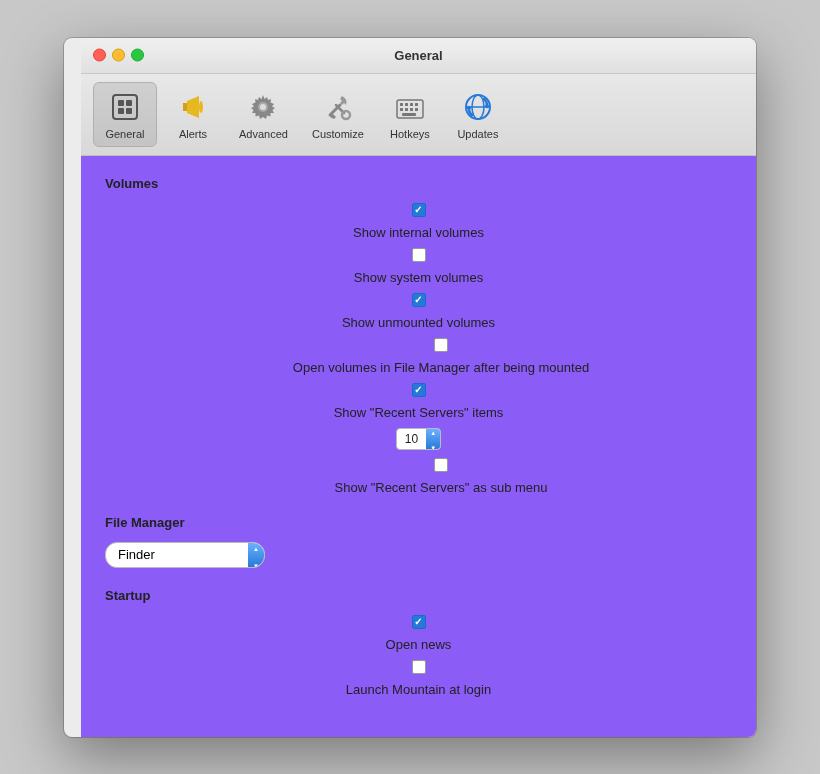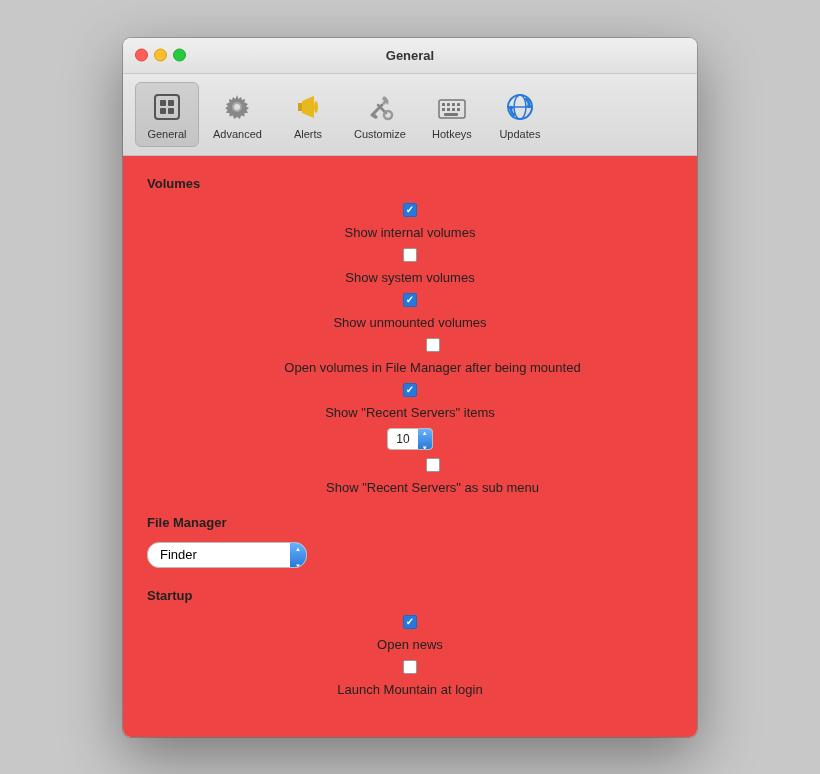--- a/index.html
+++ b/index.html
@@ -8,25 +8,26 @@
       background: #c8c8c8;
       display: flex;
       justify-content: center;
       align-items: center;
       width: 820px;
       height: 774px;
       font-family: -apple-system, BlinkMacSystemFont, "Helvetica Neue", Arial, sans-serif;
     }
 
     .window {
-      width: 574px;
+      width: 692px;
       background: #ececec;
       border-radius: 8px;
       box-shadow: 0 20px 60px rgba(0,0,0,0.4), 0 0 0 1px rgba(0,0,0,0.2);
       overflow: hidden;
+      padding-left: 17px;
     }
 
     .titlebar {
       background: linear-gradient(to bottom, #f0f0f0, #e0e0e0);
       height: 36px;
       display: flex;
       align-items: center;
       justify-content: center;
       border-bottom: 1px solid #c8c8c8;
       position: relative;
@@ -91,21 +92,21 @@
       margin-bottom: 3px;
     }
 
     .toolbar-label {
       font-size: 11px;
       color: #333;
     }
 
     .content {
       padding: 20px 24px;
-      background: #ef4444;
+      background: #8b5cf6;
     }
 
     .section-title {
       font-size: 13px;
       font-weight: 700;
       color: #222;
       margin-bottom: 12px;
     }
 
     .section {
@@ -243,39 +244,39 @@
           <rect x="17" y="17" width="6" height="6" rx="1" fill="#555"></rect>
         </svg>
       </div>
       <span class="toolbar-label">General</span>
     </div>
 
     <div class="toolbar-item">
       <div class="toolbar-icon">
         <svg class="toolbar-svg" viewBox="0 0 32 32" xmlns="http://www.w3.org/2000/svg">
 
+          <path d="M6 12 L6 20 L10 20 L10 12 Z" fill="#d4a017"></path>
+          <path d="M10 10 L22 5 L22 27 L10 22 Z" fill="#e8b820"></path>
+          <ellipse cx="24" cy="16" rx="2" ry="6" fill="#e8b820"></ellipse>
+        </svg>
+      </div>
+      <span class="toolbar-label">Alerts</span>
+    </div>
+
+    <div class="toolbar-item">
+      <div class="toolbar-icon">
+        <svg class="toolbar-svg" viewBox="0 0 32 32" xmlns="http://www.w3.org/2000/svg">
+
           <circle cx="16" cy="16" r="4" fill="none" stroke="#777" stroke-width="2"></circle>
           <path d="M16 4 L17.5 8 L20 6 L21 9 L24 8 L23.5 11.5 L27 13 L25 15.5 L28 17 L25.5 19 L27 22 L23.5 22 L23.5 25.5 L20 24.5 L19 28 L16 26 L13 28 L12 24.5 L8.5 25.5 L8.5 22 L5 22 L6.5 19 L4 17 L7 15.5 L5 13 L8.5 11.5 L8 8 L11 9 L12 6 L14.5 8 Z" fill="#888" stroke="none"></path>
           <circle cx="16" cy="16" r="5" fill="#aaa"></circle>
           <circle cx="16" cy="16" r="3" fill="#ddd"></circle>
         </svg>
       </div>
       <span class="toolbar-label">Advanced</span>
-    </div>
-
-    <div class="toolbar-item">
-      <div class="toolbar-icon">
-        <svg class="toolbar-svg" viewBox="0 0 32 32" xmlns="http://www.w3.org/2000/svg">
-
-          <path d="M6 12 L6 20 L10 20 L10 12 Z" fill="#d4a017"></path>
-          <path d="M10 10 L22 5 L22 27 L10 22 Z" fill="#e8b820"></path>
-          <ellipse cx="24" cy="16" rx="2" ry="6" fill="#e8b820"></ellipse>
-        </svg>
-      </div>
-      <span class="toolbar-label">Alerts</span>
     </div>
 
     <div class="toolbar-item">
       <div class="toolbar-icon">
         <svg class="toolbar-svg" viewBox="0 0 32 32" xmlns="http://www.w3.org/2000/svg">
 
           <line x1="8" y1="24" x2="18" y2="14" stroke="#888" stroke-width="3" stroke-linecap="round"></line>
           <path d="M20 5 Q26 8 24 14 L22 12 L20 14 L18 12 L20 10 L18 8 Z" fill="#999"></path>
           <path d="M10 22 L14 26 L12 28 L8 26 Z" fill="#888"></path>
           <line x1="22" y1="22" x2="14" y2="14" stroke="#888" stroke-width="2.5" stroke-linecap="round"></line>

